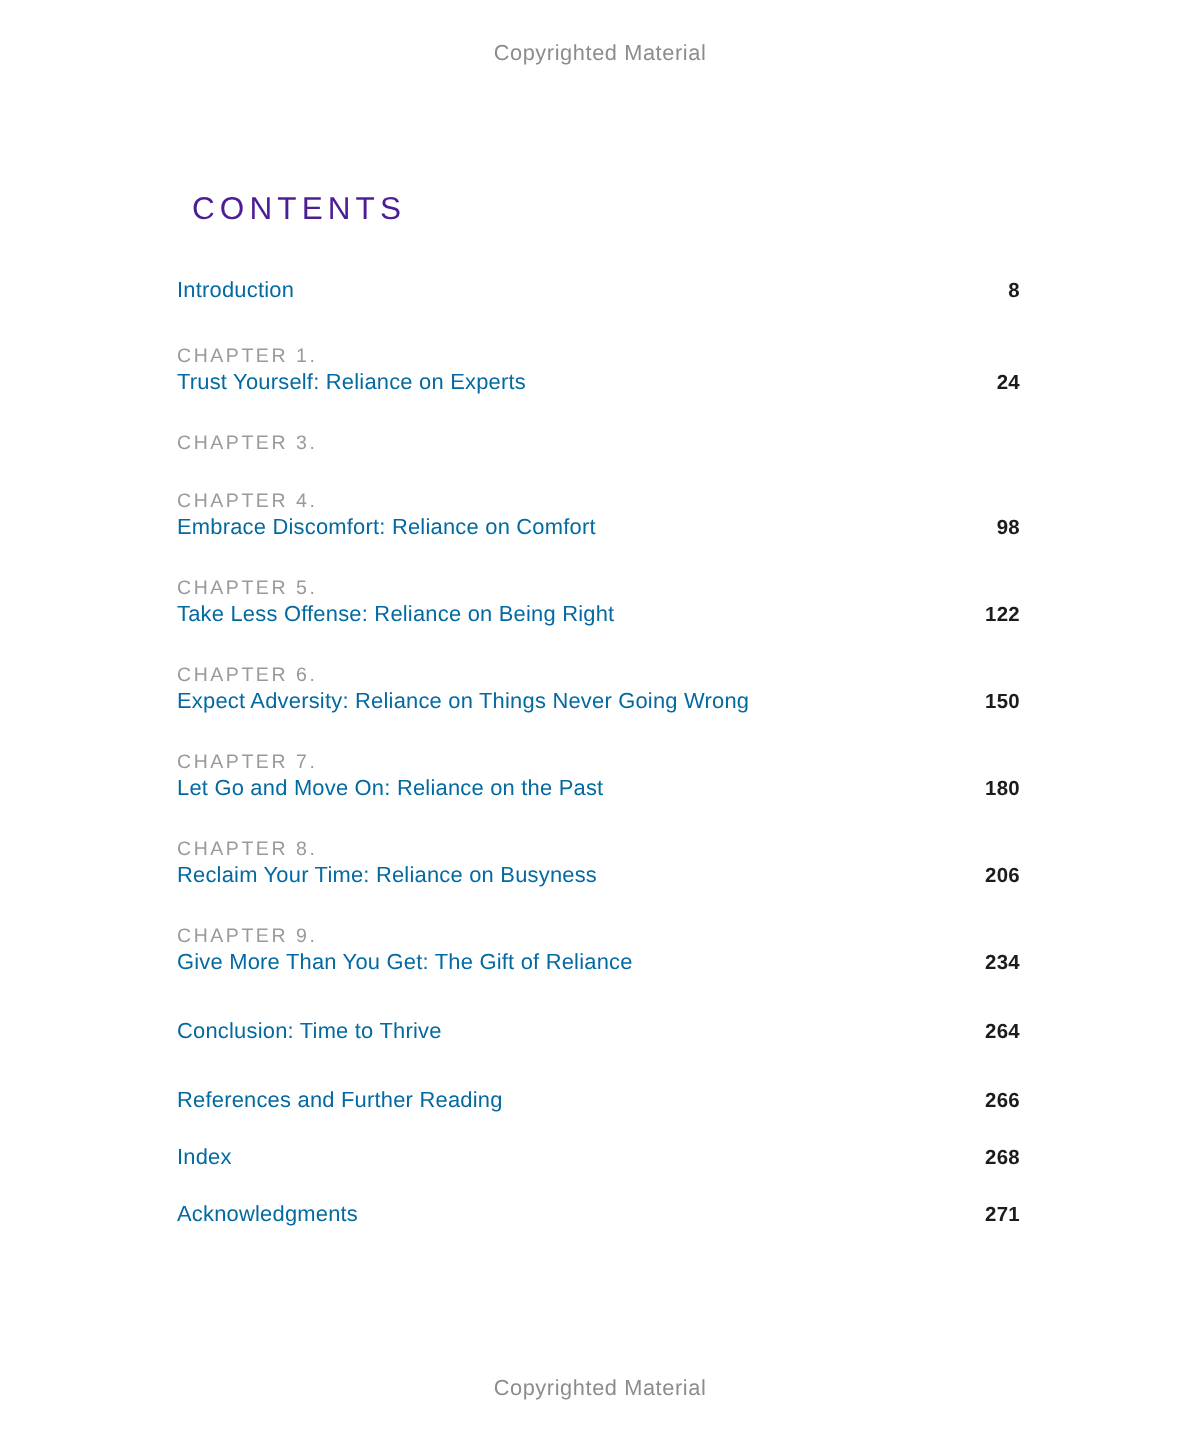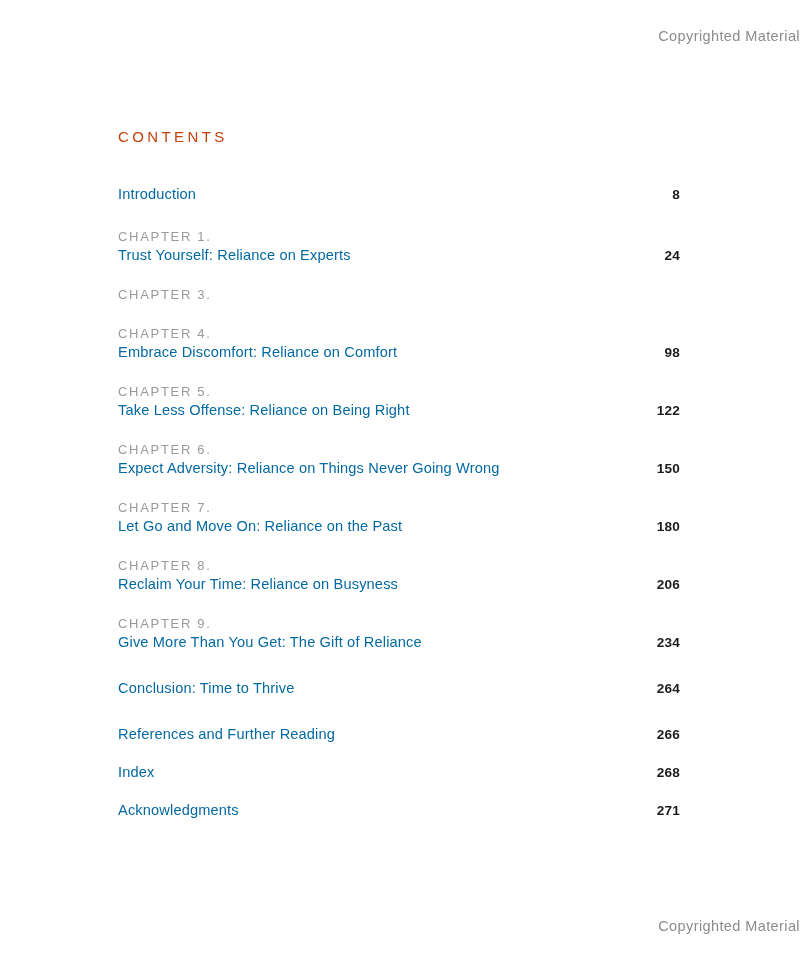--- a/index.html
+++ b/index.html
@@ -18,35 +18,35 @@
   .page {
     position: relative;
     width: 800px;
     height: 960px;
     box-sizing: border-box;
   }
   .watermark {
     position: absolute;
     left: 0;
     width: 800px;
-    text-align: right;
+    text-align: center;
     font-size: 14.5px;
     letter-spacing: 0.4px;
     color: #8c8c8c;
   }
   .watermark.top { top: 28px; }
   .watermark.bottom { top: 918px; }
 
   .contents-title {
     position: absolute;
-    left: 118px;
+    left: 128px;
     top: 128px;
-    font-size: 15px;
+    font-size: 21px;
     letter-spacing: 3.4px;
-    color: #c2410c;
+    color: #4c1d95;
     font-weight: 400;
   }
 
   .toc {
     position: absolute;
     left: 118px;
     top: 186px;
     width: 562px;
   }
 

